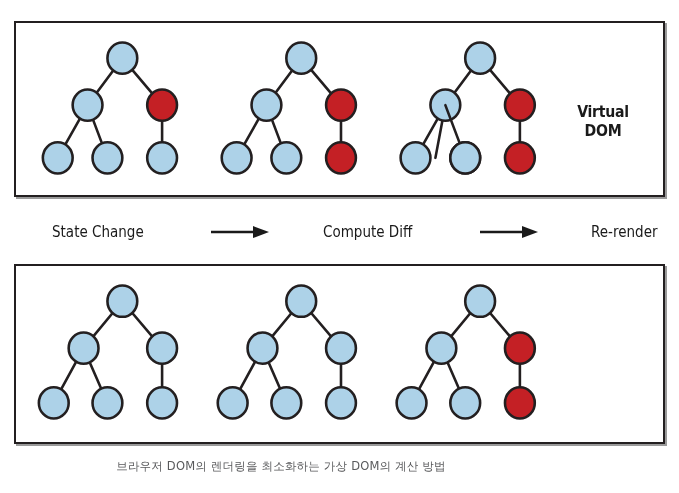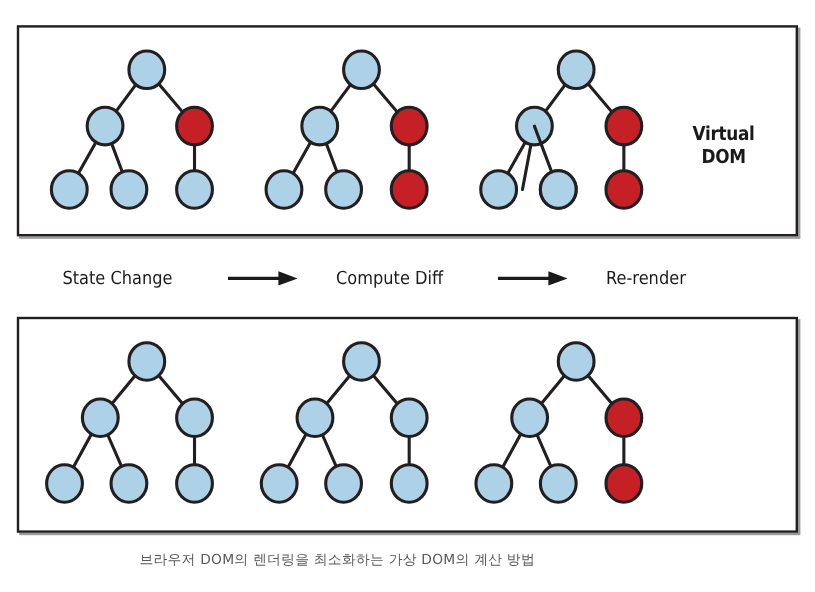--- a/index.html
+++ b/index.html
@@ -59,21 +59,21 @@
   #label-virtual { top: 79px; }
 
   #flow-row {
     position: absolute;
     left: 14px;
     top: 215px;
     width: 651px;
     height: 34px;
     display: flex;
     align-items: center;
-    justify-content: flex-start;
+    justify-content: space-between;
     padding-left: 38px;
     box-sizing: border-box;
   }
   .flow-label {
     font-family: "DejaVu Sans", sans-serif;
     font-size: 15px;
     color: #1a1a1a;
     white-space: nowrap;
     transform: scaleX(0.9);
     transform-origin: left center;

